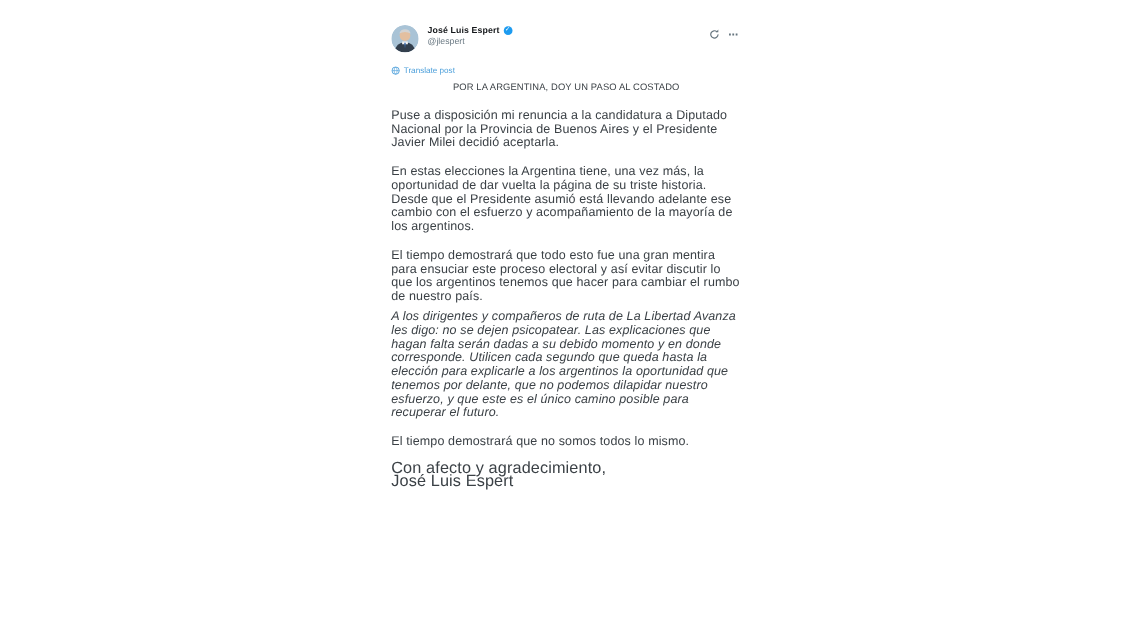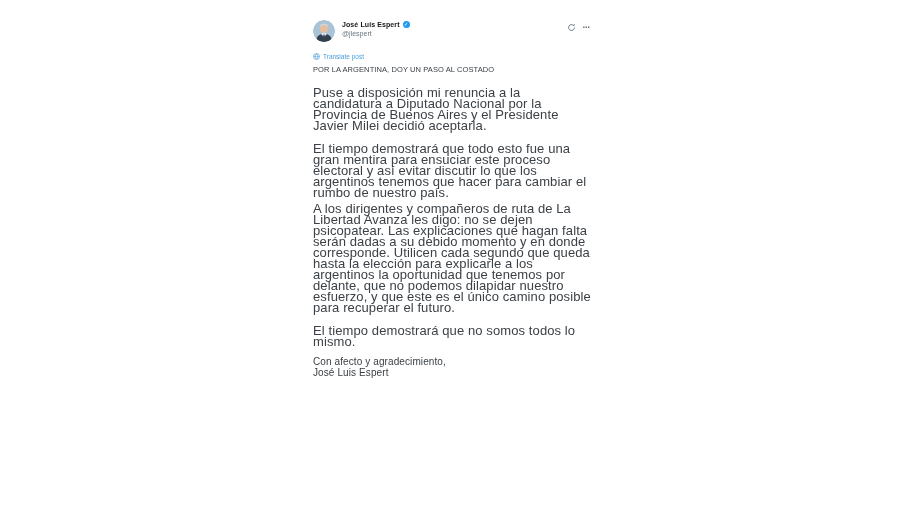--- a/index.html
+++ b/index.html
@@ -83,32 +83,33 @@
   }
   .translate-icon { width: 7px; height: 7px; display: block; }
 
   
   .tweet-title {
     margin-top: 4px;
     font-size: 7.5px;
     line-height: 11px;
     color: #3b4146;
     letter-spacing: 0.1px;
+    text-align: center;
   }
   .tweet-body { margin-top: 12px; }
   .tweet-body p {
-    font-size: 13px;
+    font-size: 10px;
     line-height: 11px;
     color: #3b4146;
     margin: 0 0 12px 0;
     letter-spacing: 0.1px;
   }
-  .tweet-body p.tight { margin-top: -7px; }
+  .tweet-body p.tight { margin-top: -7px; font-style: italic; }
   .closing {
-    font-size: 10px;
+    font-size: 13px;
     line-height: 11px;
     color: #3b4146;
     margin-top: -3px;
     letter-spacing: 0.1px;
   }
 </style>
 </head>
 <body>
 
 <div class="page">
@@ -153,20 +154,21 @@
         <circle cx="6" cy="6" r="5" fill="none" stroke="#4a9eda" stroke-width="1.2"></circle>
         <path d="M1 6 h10 M6 1 a7 7 0 0 1 0 10 M6 1 a7 7 0 0 0 0 10" fill="none" stroke="#4a9eda" stroke-width="0.9"></path>
       </svg>
       <span>Translate post</span>
     </div>
 
     <div class="tweet-title">POR LA ARGENTINA, DOY UN PASO AL COSTADO</div>
 
     <div class="tweet-body">
       <p>Puse a disposición mi renuncia a la candidatura a Diputado Nacional por la Provincia de Buenos Aires y el Presidente Javier Milei decidió aceptarla.</p>
+      <p>En estas elecciones la Argentina tiene, una vez más, la oportunidad de dar vuelta la página de su triste historia. Desde que el Presidente asumió está llevando adelante ese cambio con el esfuerzo y acompañamiento de la mayoría de los argentinos.</p>
       <p>El tiempo demostrará que todo esto fue una gran mentira para ensuciar este proceso electoral y así evitar discutir lo que los argentinos tenemos que hacer para cambiar el rumbo de nuestro país.</p>
       <p class="tight">A los dirigentes y compañeros de ruta de La Libertad Avanza les digo: no se dejen psicopatear. Las explicaciones que hagan falta serán dadas a su debido momento y en donde corresponde. Utilicen cada segundo que queda hasta la elección para explicarle a los argentinos la oportunidad que tenemos por delante, que no podemos dilapidar nuestro esfuerzo, y que este es el único camino posible para recuperar el futuro.</p>
       <p>El tiempo demostrará que no somos todos lo mismo.</p>
     </div>
 
     <div class="closing">
       <div>Con afecto y agradecimiento,</div>
       <div>José Luis Espert</div>
     </div>
 

